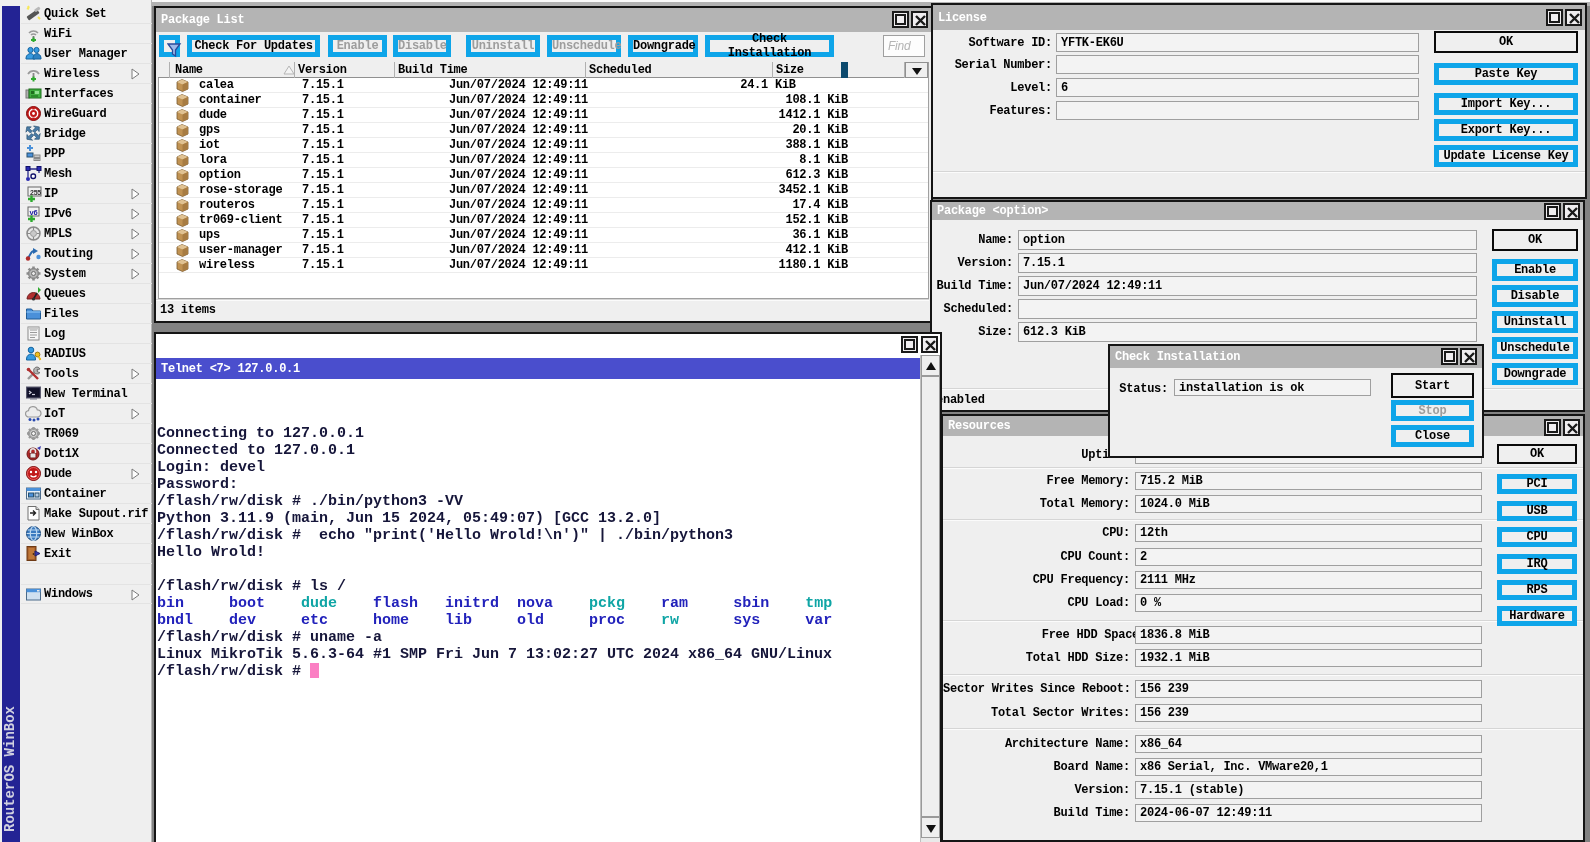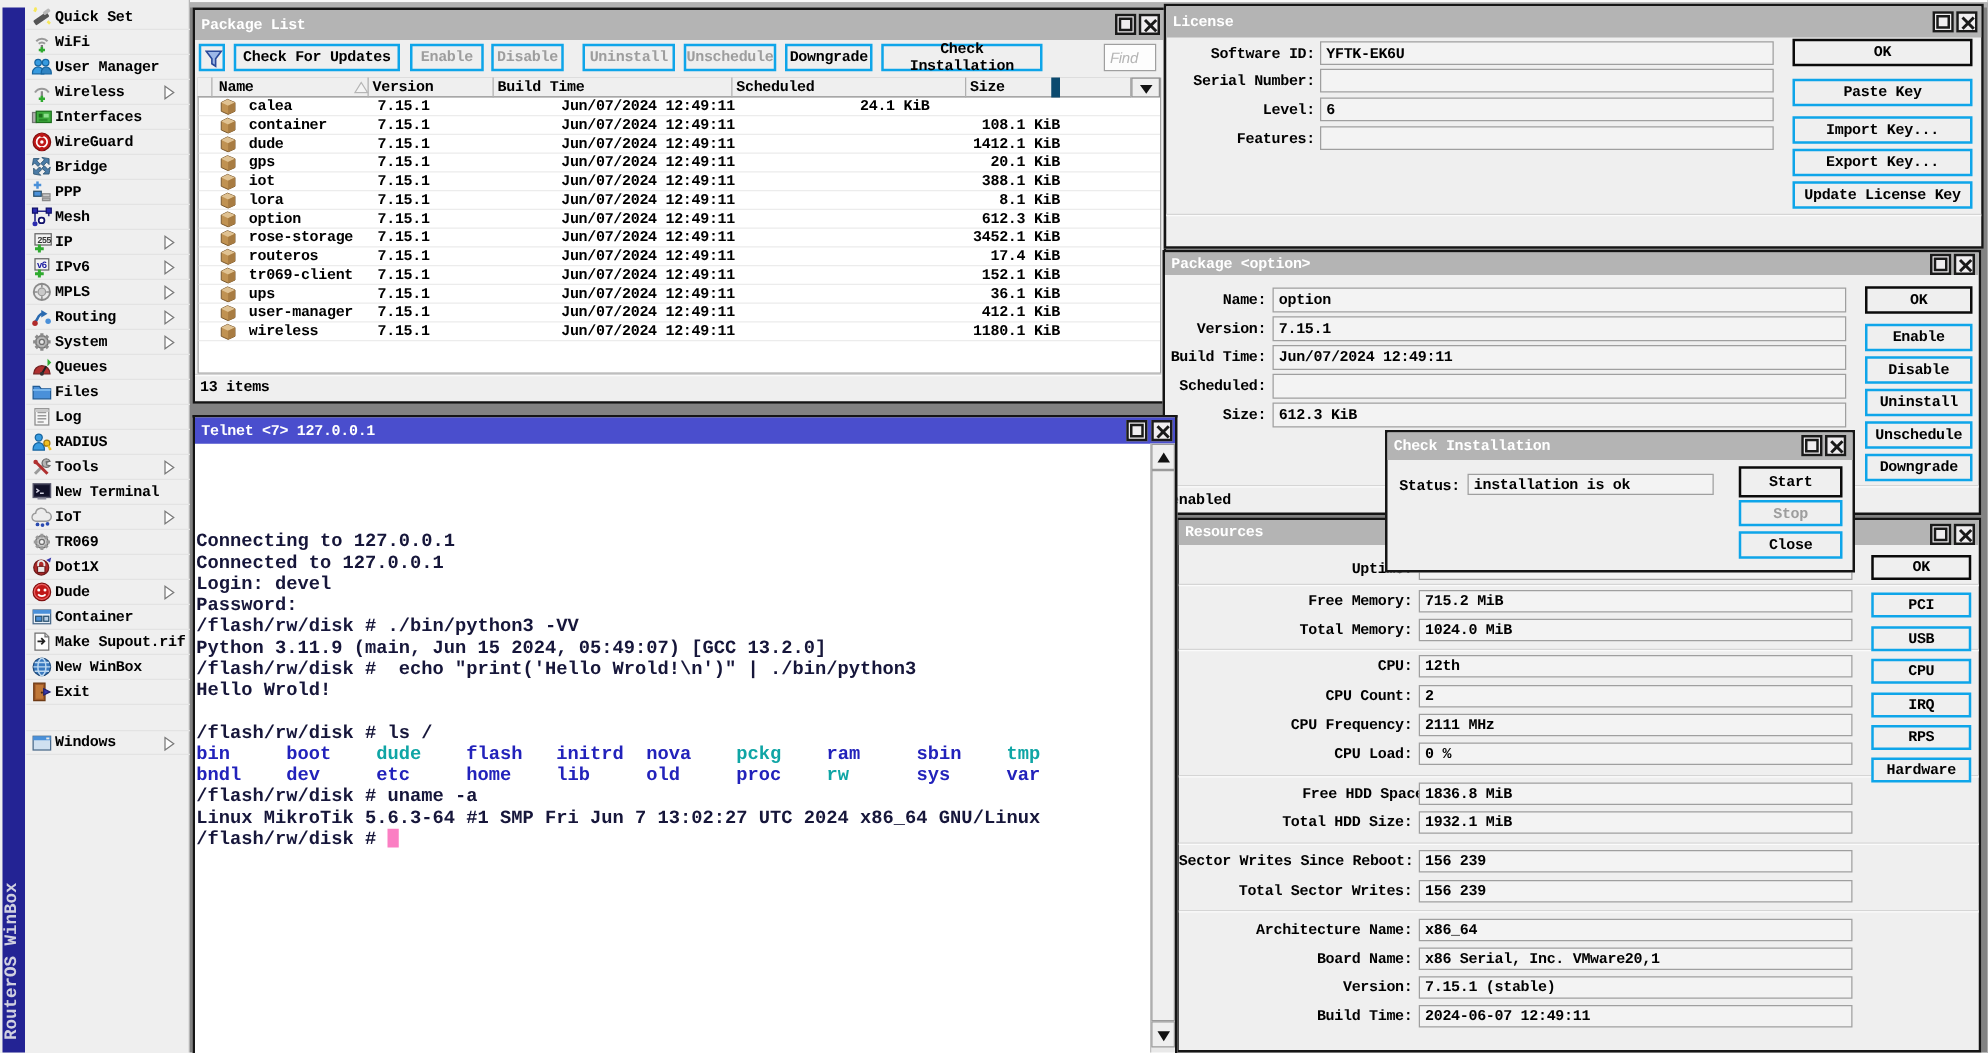--- a/index.html
+++ b/index.html
@@ -7,21 +7,21 @@
 #desk{position:absolute;left:152px;top:0;width:1438px;height:842px;background:#828282;}
 #topstrip1{position:absolute;left:152px;top:0;width:1438px;height:2px;background:#fafafa;}
 #topstrip2{position:absolute;left:152px;top:2px;width:1438px;height:4px;background:#b2b2b2;}
 .win{position:absolute;border:2px solid #151515;background:#efefef;}
 .tb{position:absolute;left:0;top:0;right:0;background:#b4b4b4;color:#fff;font-size:12px;font-weight:bold;overflow:hidden;}
 .tb.act{background:#4a4ecd;}
 .tbt{position:absolute;left:5px;top:50%;transform:translateY(-50%);white-space:nowrap;}
 .wbtn{position:absolute;width:17px;height:17px;background:#efedef;border:2px solid #1a1a1a;}
 .wbtn .sq{position:absolute;left:1px;top:1px;right:1px;bottom:1px;border:2px solid #1a1a1a;}
 .wbtn svg{position:absolute;left:1px;top:1px;}
-.btn{position:absolute;background:#efefef;border:2px solid #0ea5e9;text-align:center;color:#000;}
+.btn{position:absolute;background:#efefef;border:5px solid #0ea5e9;text-align:center;color:#000;}
 .btn.def{border:2px solid #0a0a0a;}
 .btn.dis{color:#9d9d9d;}
 .btn span{position:absolute;left:0;right:0;top:50%;transform:translateY(-50%);}
 .fld{position:absolute;background:#f3f3f3;border:1px solid #9f9f9f;white-space:nowrap;overflow:hidden;}
 .fld span{position:absolute;left:4px;top:50%;transform:translateY(-50%);}
 .lbl{position:absolute;text-align:right;white-space:nowrap;}
 .sep{position:absolute;height:2px;border-top:1px solid #d5d5d5;border-bottom:1px solid #fbfbfb;}
 .mi{position:absolute;left:21px;width:131px;height:20px;border-bottom:1px solid #e3e3e3;}
 .mi .lb{position:absolute;left:23px;top:50%;transform:translateY(-50%);white-space:nowrap;text-align:right;}
 .mi svg{position:absolute;left:4px;top:1px;}
@@ -390,21 +390,21 @@
     </div>
 <div style="position:absolute;left:3px;top:70px;width:769px;height:15px;border-bottom:1px solid #ececec;">
       <svg style="position:absolute;left:16px;top:0px;" width="15" height="14" viewBox="0 0 15 14">
         <path d="M2 4l5-2.5L13 4v7l-5.5 2.5L2 11z" fill="#c09252" stroke="#7a5a30" stroke-width="0.8"></path>
         <path d="M2 4l5-2.5L13 4 7.5 6.5z" fill="#e0c292"></path>
         <path d="M7.5 6.5L13 4v7l-5.5 2.5z" fill="#a87c42"></path>
       </svg>
       <span style="position:absolute;left:40px;top:0;">calea</span>
       <span style="position:absolute;left:143px;top:0;">7.15.1</span>
       <span style="position:absolute;left:280px;top:0;width:149px;text-align:right;white-space:nowrap;">Jun/07/2024 12:49:11</span>
-      <span style="position:absolute;left:529px;top:0;width:160px;text-align:left;white-space:nowrap;">24.1 KiB</span>
+      <span style="position:absolute;left:529px;top:0;width:160px;text-align:center;white-space:nowrap;">24.1 KiB</span>
     </div>
 <div style="position:absolute;left:3px;top:85px;width:769px;height:15px;border-bottom:1px solid #ececec;">
       <svg style="position:absolute;left:16px;top:0px;" width="15" height="14" viewBox="0 0 15 14">
         <path d="M2 4l5-2.5L13 4v7l-5.5 2.5L2 11z" fill="#c09252" stroke="#7a5a30" stroke-width="0.8"></path>
         <path d="M2 4l5-2.5L13 4 7.5 6.5z" fill="#e0c292"></path>
         <path d="M7.5 6.5L13 4v7l-5.5 2.5z" fill="#a87c42"></path>
       </svg>
       <span style="position:absolute;left:40px;top:0;">container</span>
       <span style="position:absolute;left:143px;top:0;">7.15.1</span>
       <span style="position:absolute;left:280px;top:0;width:149px;text-align:right;white-space:nowrap;">Jun/07/2024 12:49:11</span>
@@ -751,21 +751,21 @@
       <span>Start</span>
     </div>
 <div class="btn dis" style="left:281px;top:54px;width:83px;height:21px;">
       <span>Stop</span>
     </div>
 <div class="btn" style="left:281px;top:79px;width:83px;height:22px;">
       <span>Close</span>
     </div>
 </div>
 <div class="win" id="telnet" style="left:154px;top:332px;width:788px;height:512px;background:#fff;border-bottom:none;">
-<div class="tb act" style="height:21px;">
+<div class="tb act" style="height:21px;margin-top:24px;">
       <span class="tbt">Telnet &lt;7&gt; 127.0.0.1</span>
     </div>
 <div class="wbtn" style="left:745px;top:2px;">
       <div class="sq"></div>
     </div>
 <div class="wbtn" style="left:765px;top:2px;">
       <svg width="13" height="13">
         <path d="M2 2l9 9M11 2l-9 9" stroke="#1a1a1a" stroke-width="2.4"></path>
       </svg>
     </div>

